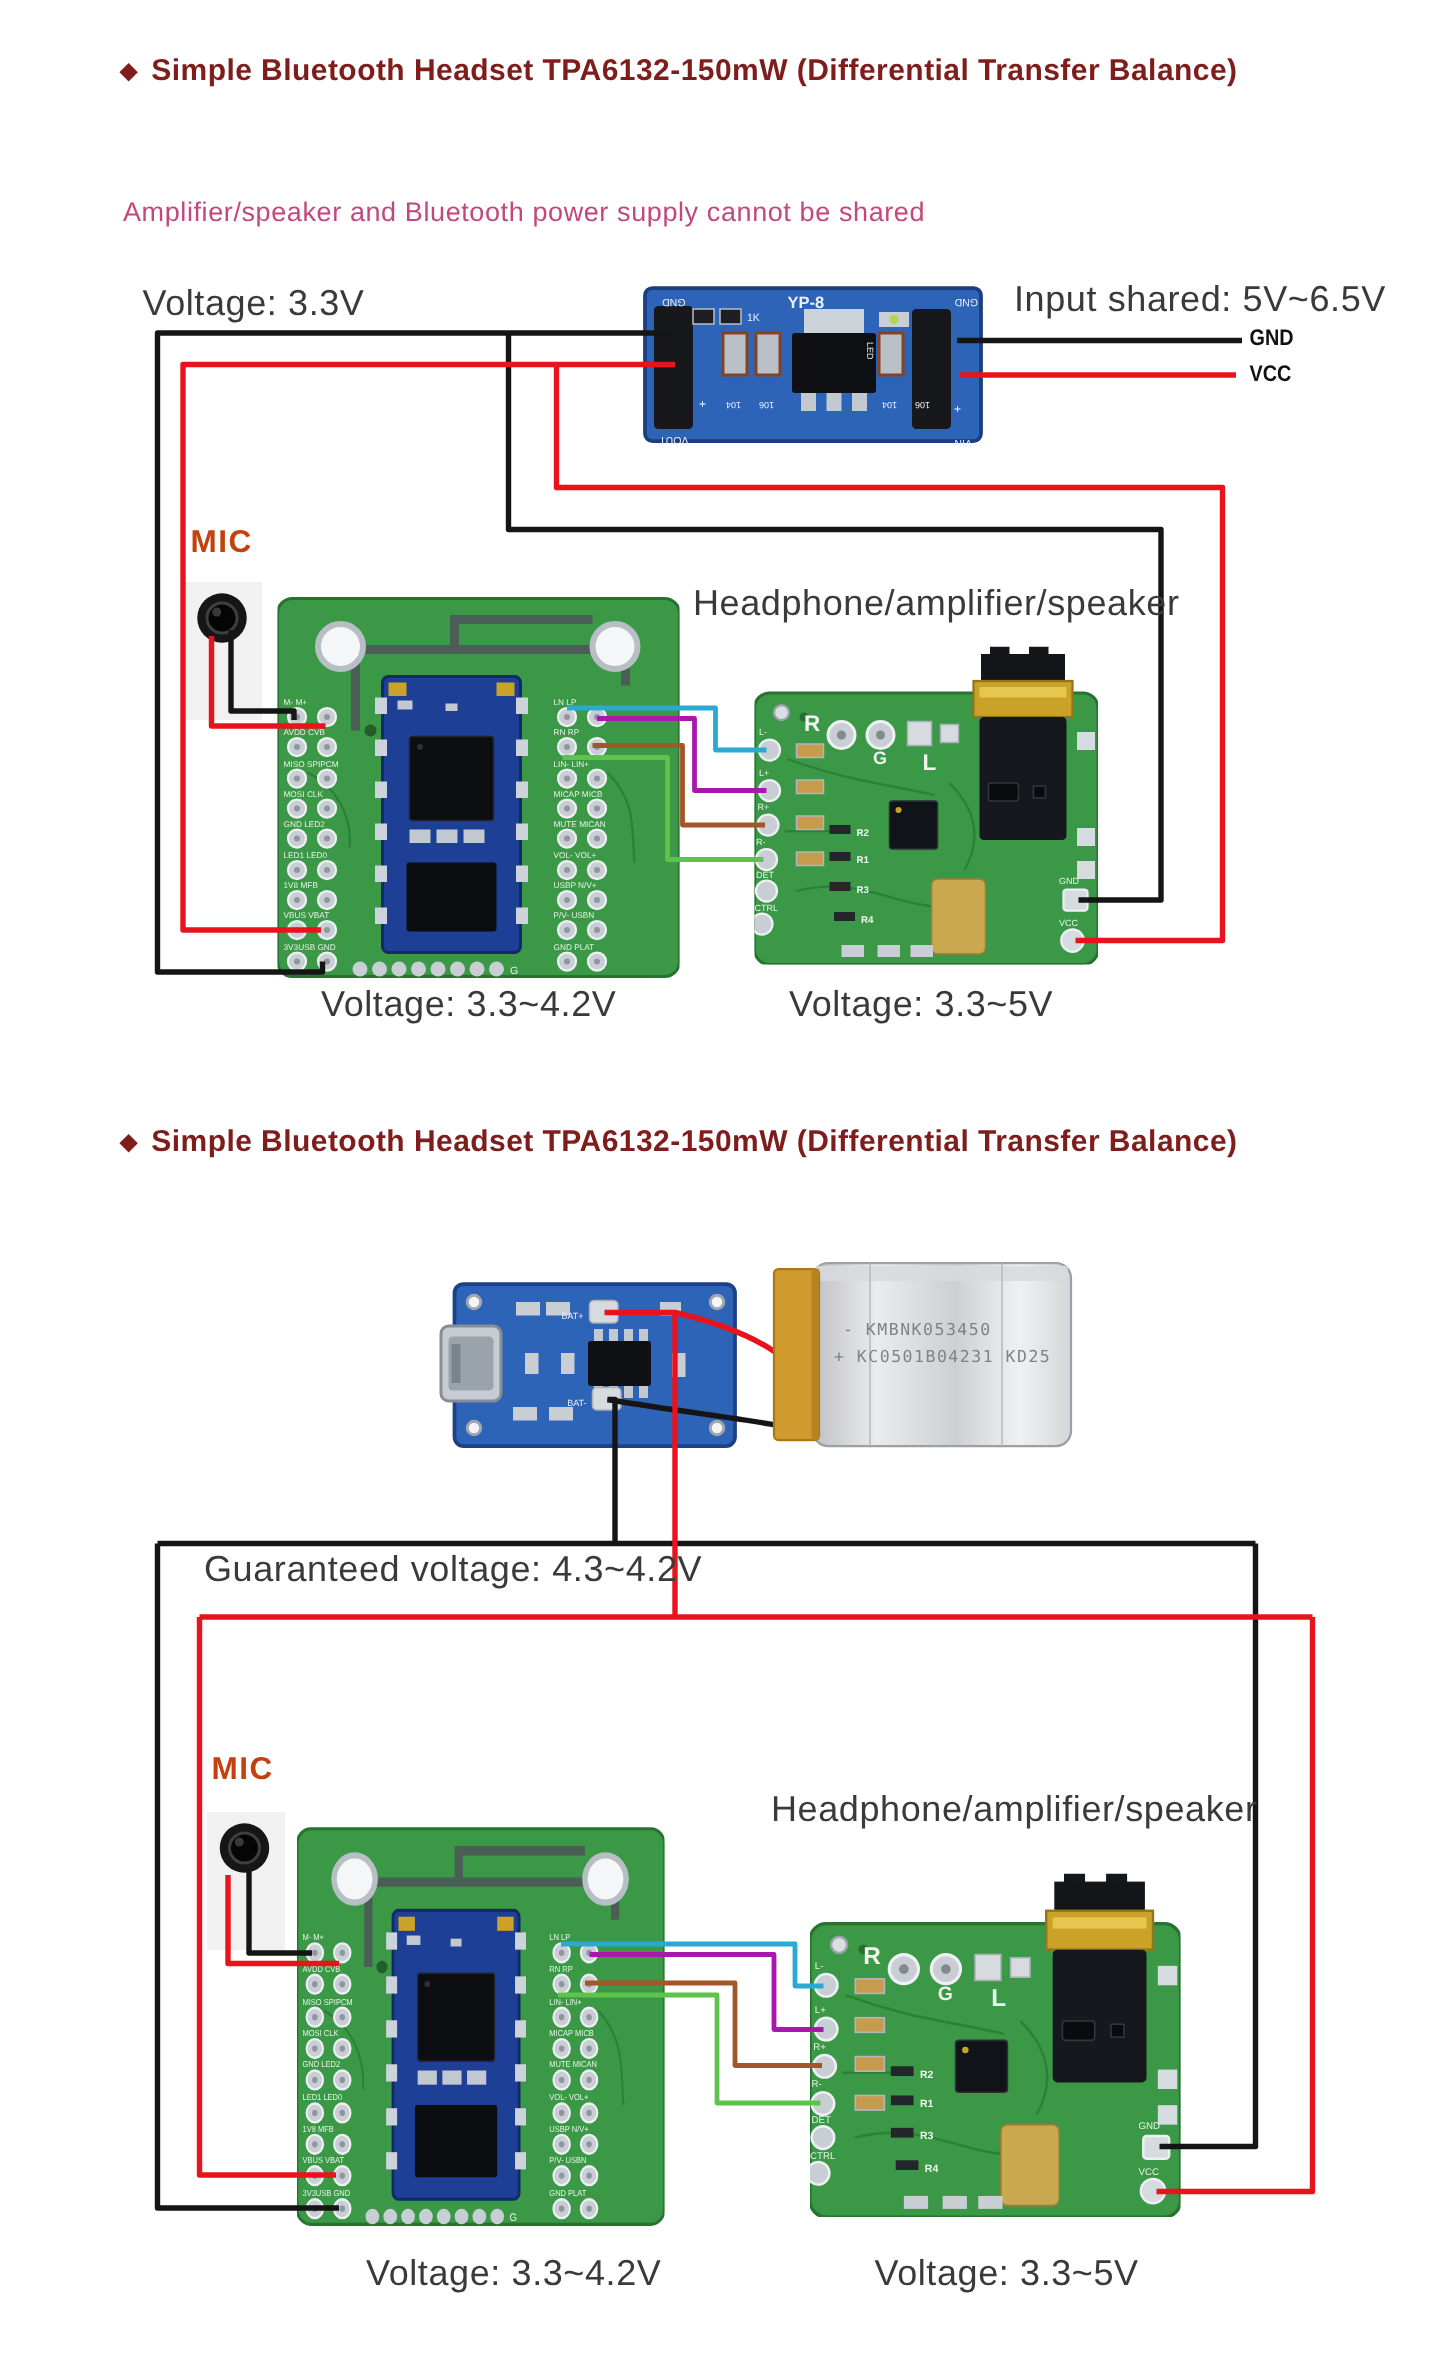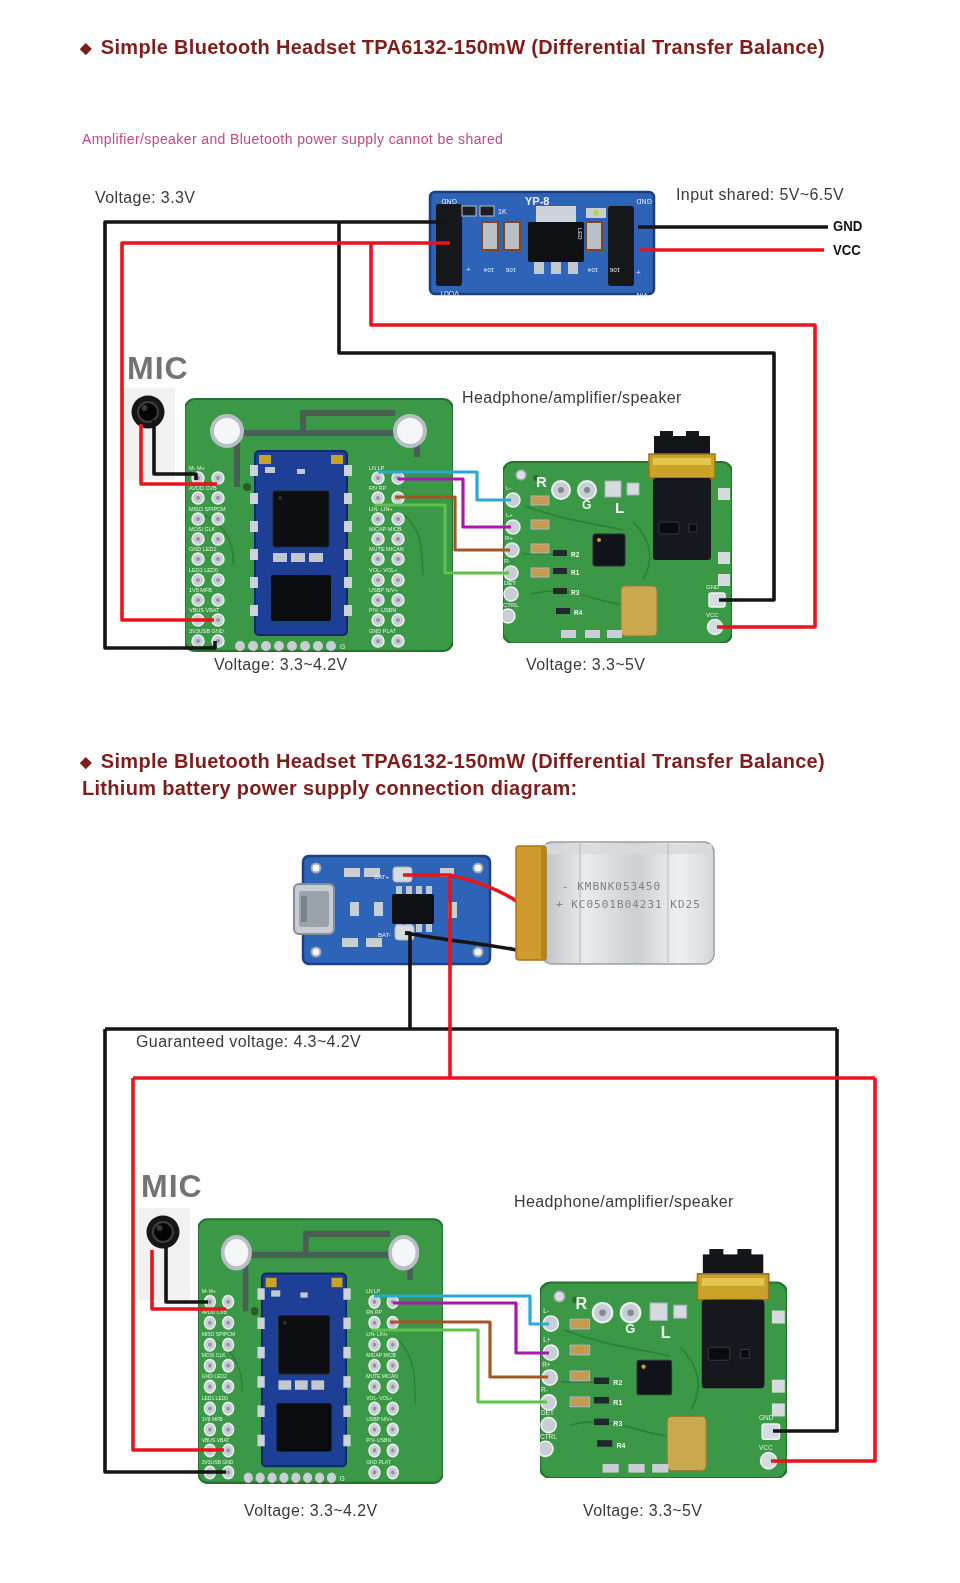--- a/index.html
+++ b/index.html
@@ -2,23 +2,23 @@
 <html><head>
 <meta charset="utf-8">
 <style>
   html,body{margin:0;padding:0;background:#fff;}
   .page{position:relative;width:960px;height:1583px;background:#ffffff;overflow:hidden;
         font-family:"Liberation Sans",sans-serif;}
   .art{position:absolute;left:0;top:0;}
   .lbl{position:absolute;white-space:nowrap;}
   .title{color:#7f1d1d;font-size:20px;font-weight:600;letter-spacing:.3px;}
   .bullet{font-size:15px;margin-right:9px;vertical-align:1px;}
-  .warn{color:#c2477f;font-size:14px;letter-spacing:.4px;}
-  .glabel{color:#3a3a3a;font-size:16px;letter-spacing:.4px;}
-  .miclabel{color:#737373;font-size:32px;font-weight:600;letter-spacing:1px;}
+  .warn{color:#c2477f;font-size:18px;letter-spacing:.4px;}
+  .glabel{color:#3a3a3a;font-size:24px;letter-spacing:.4px;}
+  .miclabel{color:#c2410c;font-size:21px;font-weight:600;letter-spacing:1px;}
   .pinlabel{color:#111;font-size:15px;font-weight:bold;transform:scaleX(.88);transform-origin:left center;}
   svg text{font-family:"Liberation Sans",sans-serif;}
   .batxt{font-family:"DejaVu Sans Mono",monospace;}
 </style>
 </head>
 <body>
 
 <div class="page">
 
 <svg class="art" width="960" height="1583" viewBox="0 0 960 1583">
@@ -356,21 +356,20 @@
 <div class="lbl glabel" style="left:95px;top:189px;">Voltage: 3.3V</div>
 <div class="lbl glabel" style="left:676px;top:186px;">Input shared: 5V~6.5V</div>
 <div class="lbl pinlabel" style="left:833px;top:217px;">GND</div>
 <div class="lbl pinlabel" style="left:833px;top:241px;">VCC</div>
 <div class="lbl miclabel" style="left:127px;top:350px;">MIC</div>
 <div class="lbl glabel" style="left:462px;top:389px;">Headphone/amplifier/speaker</div>
 <div class="lbl glabel" style="left:214px;top:656px;">Voltage: 3.3~4.2V</div>
 <div class="lbl glabel" style="left:526px;top:656px;">Voltage: 3.3~5V</div>
 
 <div class="lbl title" style="left:80px;top:750px;"><span class="bullet">◆</span><span>Simple Bluetooth Headset TPA6132-150mW (Differential Transfer Balance)</span></div>
-<div class="lbl title" style="left:82px;top:777px;">Lithium battery power supply connection diagram:</div>
 
 <div class="lbl glabel" style="left:136px;top:1033px;">Guaranteed voltage: 4.3~4.2V</div>
 <div class="lbl miclabel" style="left:141px;top:1168px;">MIC</div>
 <div class="lbl glabel" style="left:514px;top:1193px;">Headphone/amplifier/speaker</div>
 <div class="lbl glabel" style="left:244px;top:1502px;">Voltage: 3.3~4.2V</div>
 <div class="lbl glabel" style="left:583px;top:1502px;">Voltage: 3.3~5V</div>
 
 </div>
 
 </body></html>

